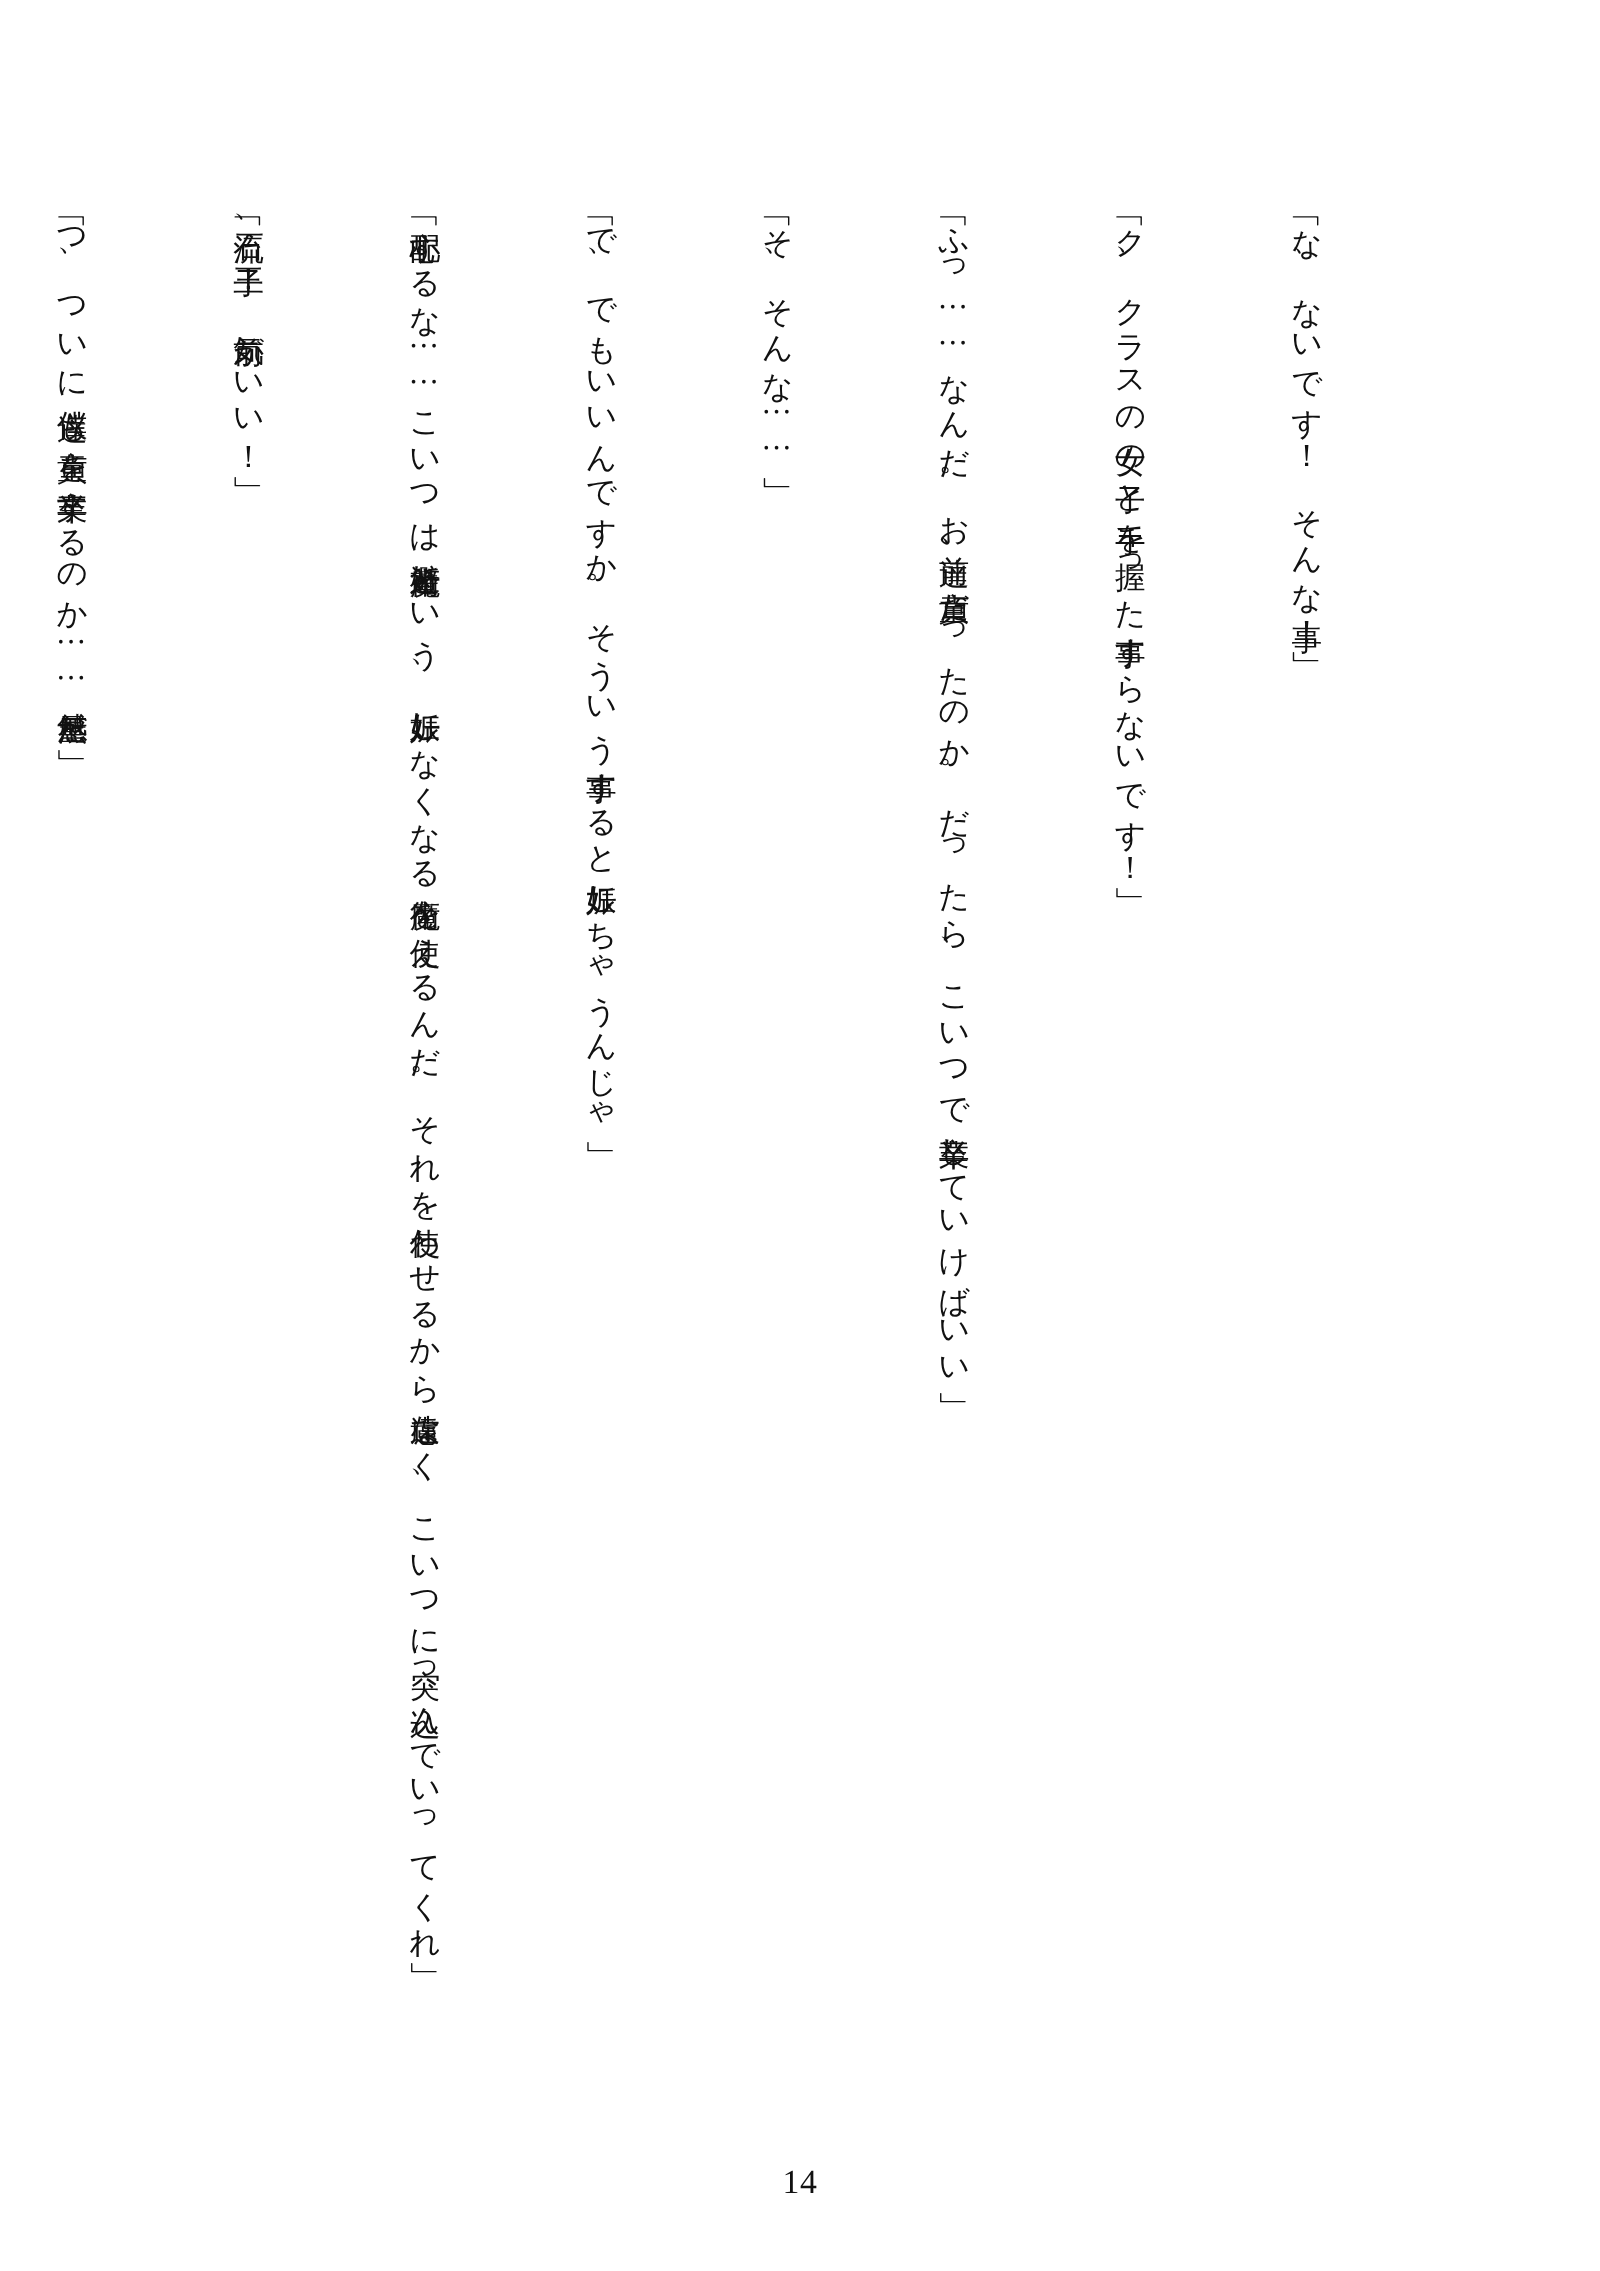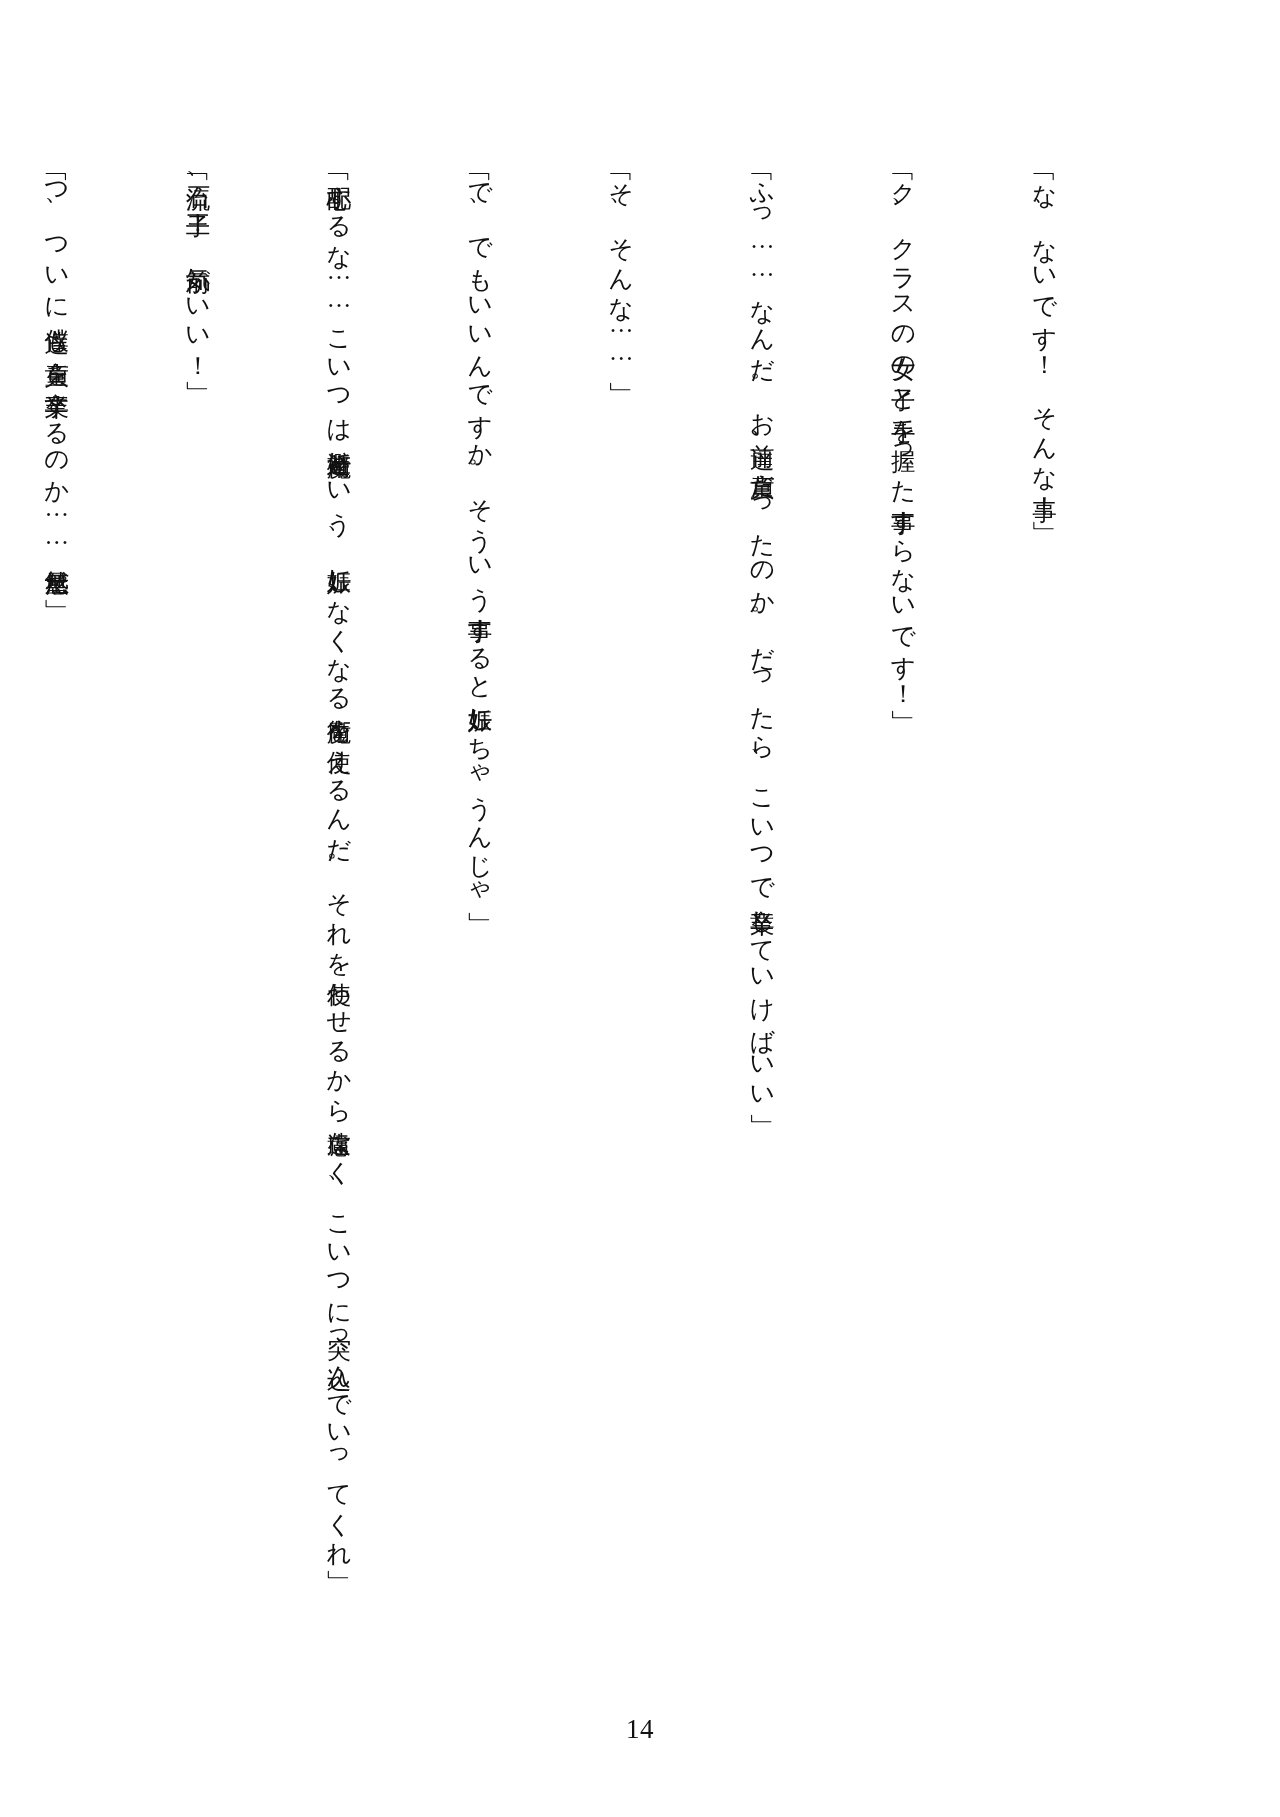--- a/index.html
+++ b/index.html
@@ -38,21 +38,21 @@
   .para {
     display: block;
     margin: 0;
     padding: 0;
   }
 
   .page-number {
     position: absolute;
     left: 0;
     right: 0;
-    bottom: 72px;
+    bottom: 56px;
     text-align: center;
     font-size: 27px;
     font-family: "Liberation Serif", "DejaVu Serif", serif;
     color: #111111;
     letter-spacing: 0.02em;
   }
 </style>
 </head>
 <body>
 

